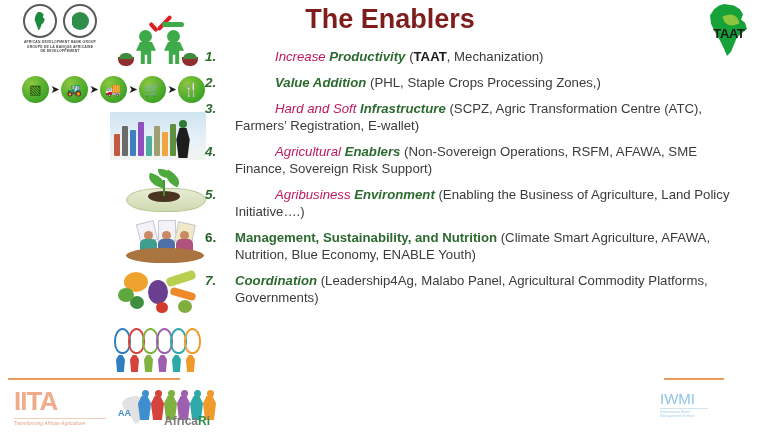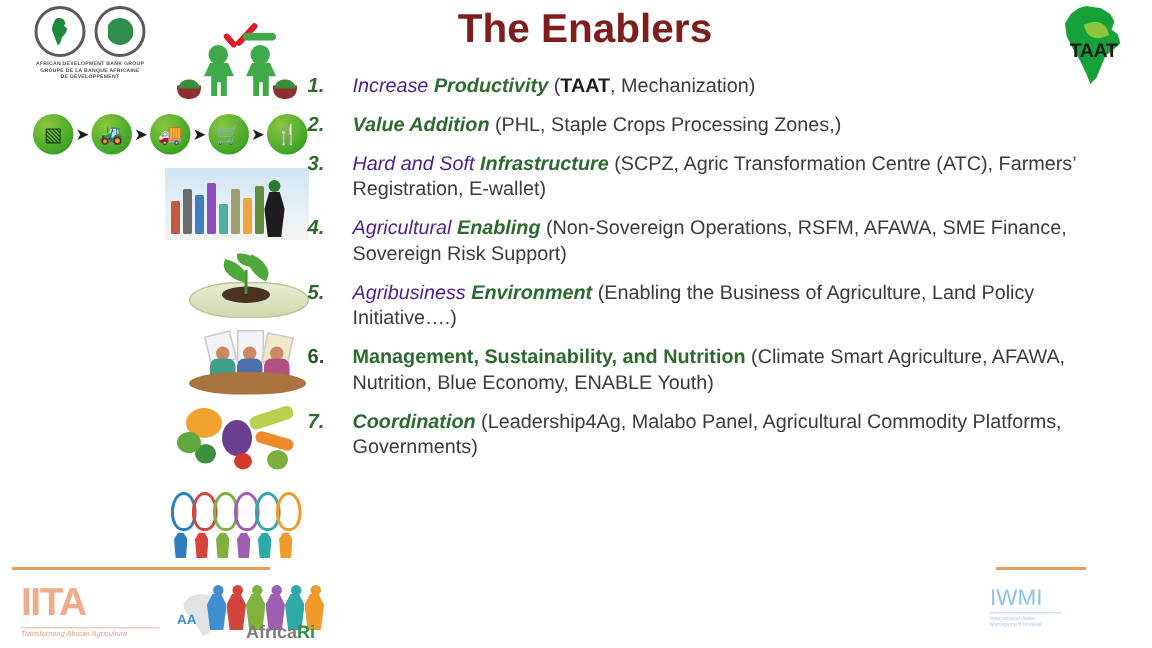--- a/index.html
+++ b/index.html
@@ -244,21 +244,22 @@
     padding-top: 1px;
   }
   .enabler-row.plain .en-num { font-style: normal; color: #1f5c21; }
   .en-text {
     font-size: 13.2px;
     line-height: 17px;
     color: #3b3b3b;
   }
   .en-lead {
     font-style: italic;
-    color: #4c1d95;
+    color: #be185d;
+    margin-left: 40px;
   }
   .en-key {
     font-style: italic;
     font-weight: bold;
     color: #2d6a2f;
   }
   .enabler-row.plain .en-key { font-style: normal; }
   .en-rest { color: #3b3b3b; }
   .en-strong { font-weight: bold; color: #1b1b1b; }
 
@@ -469,21 +470,21 @@
   <div class="enabler-row">
     <div class="en-num">3.</div>
     <div class="en-text">
       <span class="en-lead">Hard and Soft </span><span class="en-key">Infrastructure</span><span class="en-rest"> (SCPZ, Agric Transformation Centre (ATC), Farmers’ Registration, E-wallet)</span>
     </div>
   </div>
 
   <div class="enabler-row">
     <div class="en-num">4.</div>
     <div class="en-text">
-      <span class="en-lead">Agricultural </span><span class="en-key">Enabling</span><span class="en-rest"> (Non-Sovereign Operations, RSFM, AFAWA, SME Finance, Sovereign Risk Support)</span>
+      <span class="en-lead">Agricultural </span><span class="en-key">Enablers</span><span class="en-rest"> (Non-Sovereign Operations, RSFM, AFAWA, SME Finance, Sovereign Risk Support)</span>
     </div>
   </div>
 
   <div class="enabler-row">
     <div class="en-num">5.</div>
     <div class="en-text">
       <span class="en-lead">Agribusiness </span><span class="en-key">Environment</span><span class="en-rest"> (Enabling the Business of Agriculture, Land Policy Initiative….)</span>
     </div>
   </div>
 

